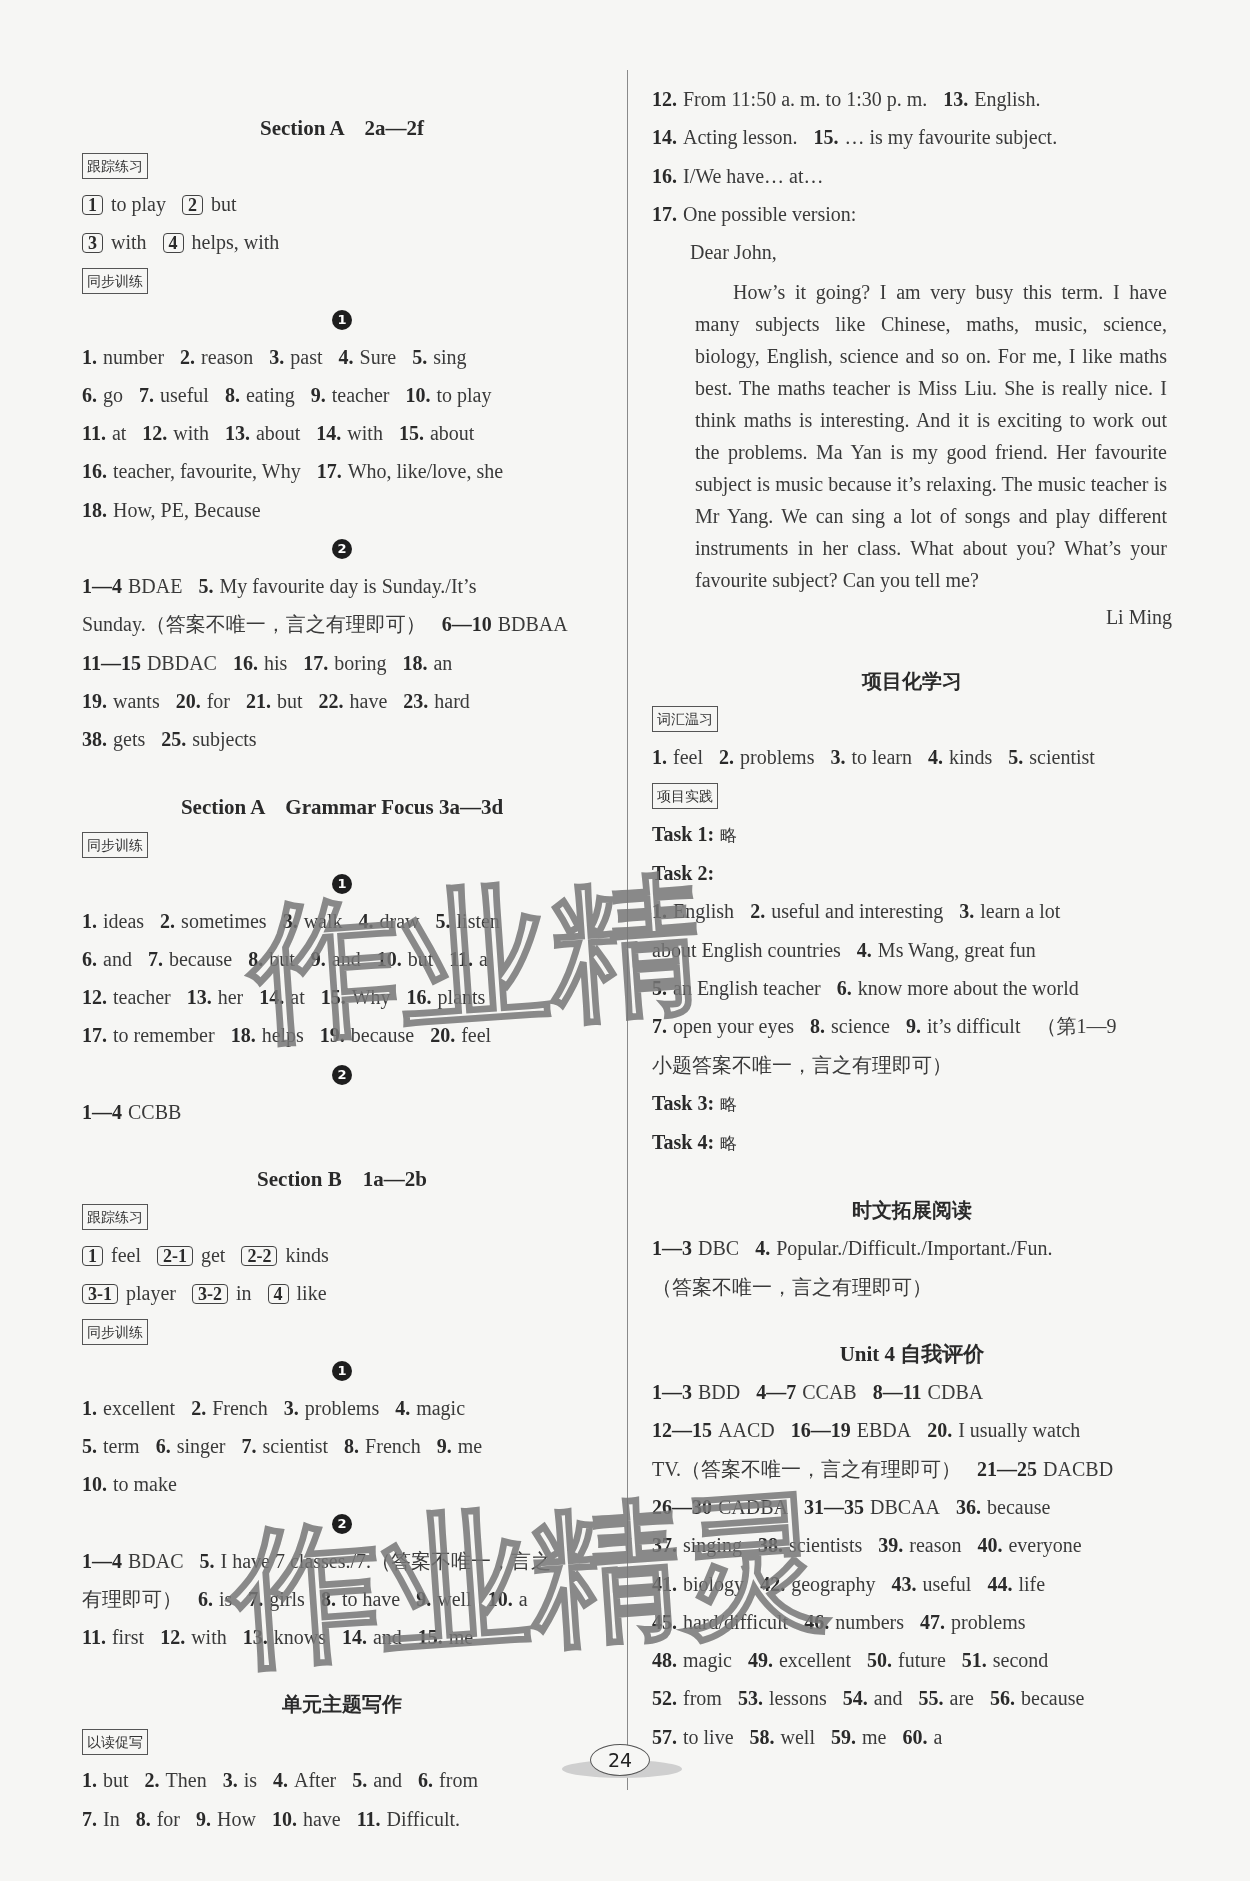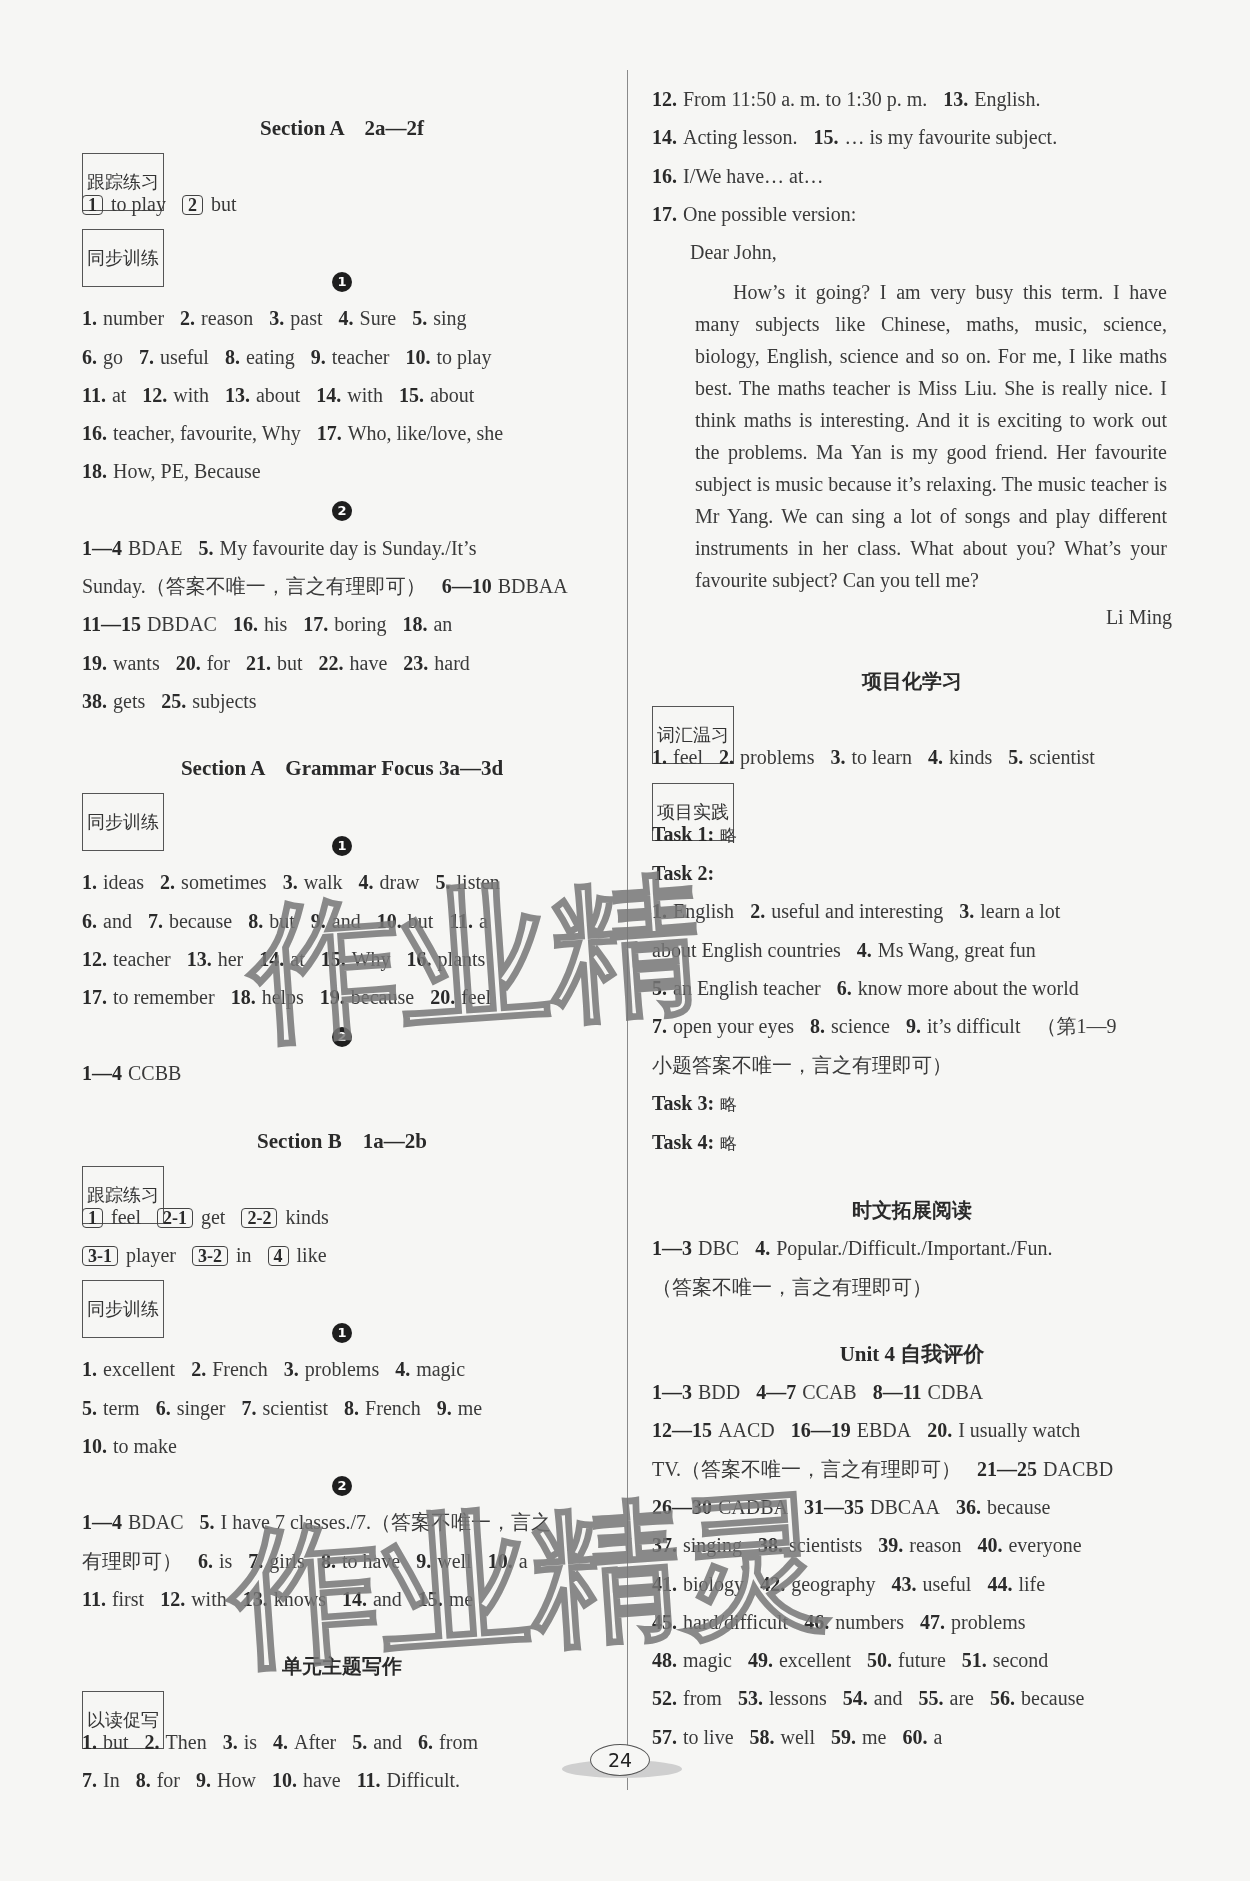--- a/index.html
+++ b/index.html
@@ -6,22 +6,22 @@
   body { width:1250px; height:1881px; background:#f6f6f4; position:relative; overflow:hidden;
          font-family:"Liberation Serif","DejaVu Serif",serif; color:#3a3a3a; }
   .page { position:absolute; left:0; top:0; width:1250px; height:1881px; }
   .col { position:absolute; top:80px; }
   .col-left { left:82px; width:520px; }
   .col-right { left:652px; width:520px; }
   .divider { position:absolute; left:627px; top:70px; width:1px; height:1720px; background:#8a8a8a; }
   .line { font-size:20px; line-height:38.3px; white-space:nowrap; }
   .title { font-size:21px; font-weight:bold; text-align:center; line-height:38px; color:#2a2a2a;margin-top:29px; }
   .title.cn { font-family:"DejaVu Sans",sans-serif; font-size:20px; }
-  .tag { display:inline-block; border:1.5px solid #555; padding:16px 4px; font-family:"DejaVu Sans",sans-serif;
-         font-size:18px; line-height:24px; margin:6px 0 6px 0; color:#333; }
+  .tag { display:inline-block; border:1.5px solid #555; padding:0 4px; font-family:"DejaVu Sans",sans-serif;
+         font-size:14px; line-height:24px; margin:6px 0 6px 0; color:#333; }
   .tag-wrap { line-height:38px; height:38px; }
   .circ { text-align:center; line-height:38px; height:38px; }
   .circ span { display:inline-block; width:20px; height:20px; border-radius:50%; background:#1e1e1e; color:#fff;
                font-family:"DejaVu Sans",sans-serif; font-size:13px; font-weight:bold; line-height:20px; text-align:center; vertical-align:middle; }
   .n { font-weight:bold; color:#2a2a2a; margin-right:6px; }
   .a { margin-right:16px; }
   .box { display:inline-block; border:1.5px solid #444; border-radius:4px; padding:0 5px; line-height:18px;
          font-weight:bold; font-size:18px; margin-right:8px; color:#2a2a2a; }
   .cn-txt { font-family:"DejaVu Sans",sans-serif; font-size:17px; }
   .indent { padding-left:38px; }
@@ -39,20 +39,21 @@
 <body>
 
 <div class="page">
   <div class="divider"></div>
 
   <div class="col col-left">
     <div class="title">Section A　2a—2f</div>
     <div class="tag-wrap"><span class="tag">跟踪练习</span></div>
     <div id="s1-track">
         <div class="line"><span class="box">1</span><span class="a">to play</span><span class="box">2</span><span class="a">but</span></div>
+        <div class="line"><span class="box">3</span><span class="a">with</span><span class="box">4</span><span class="a">helps, with</span></div>
       </div>
     <div class="tag-wrap"><span class="tag">同步训练</span></div>
     <div class="circ"><span>1</span></div>
     <div id="s1-p1">
         <div class="line"><span class="n">1.</span><span class="a">number</span><span class="n">2.</span><span class="a">reason</span><span class="n">3.</span><span class="a">past</span><span class="n">4.</span><span class="a">Sure</span><span class="n">5.</span><span class="a">sing</span></div>
         <div class="line"><span class="n">6.</span><span class="a">go</span><span class="n">7.</span><span class="a">useful</span><span class="n">8.</span><span class="a">eating</span><span class="n">9.</span><span class="a">teacher</span><span class="n">10.</span><span class="a">to play</span></div>
         <div class="line"><span class="n">11.</span><span class="a">at</span><span class="n">12.</span><span class="a">with</span><span class="n">13.</span><span class="a">about</span><span class="n">14.</span><span class="a">with</span><span class="n">15.</span><span class="a">about</span></div>
         <div class="line"><span class="n">16.</span><span class="a">teacher, favourite, Why</span><span class="n">17.</span><span class="a">Who, like/love, she</span></div>
         <div class="line"><span class="n">18.</span><span class="a">How, PE, Because</span></div>
       </div>

